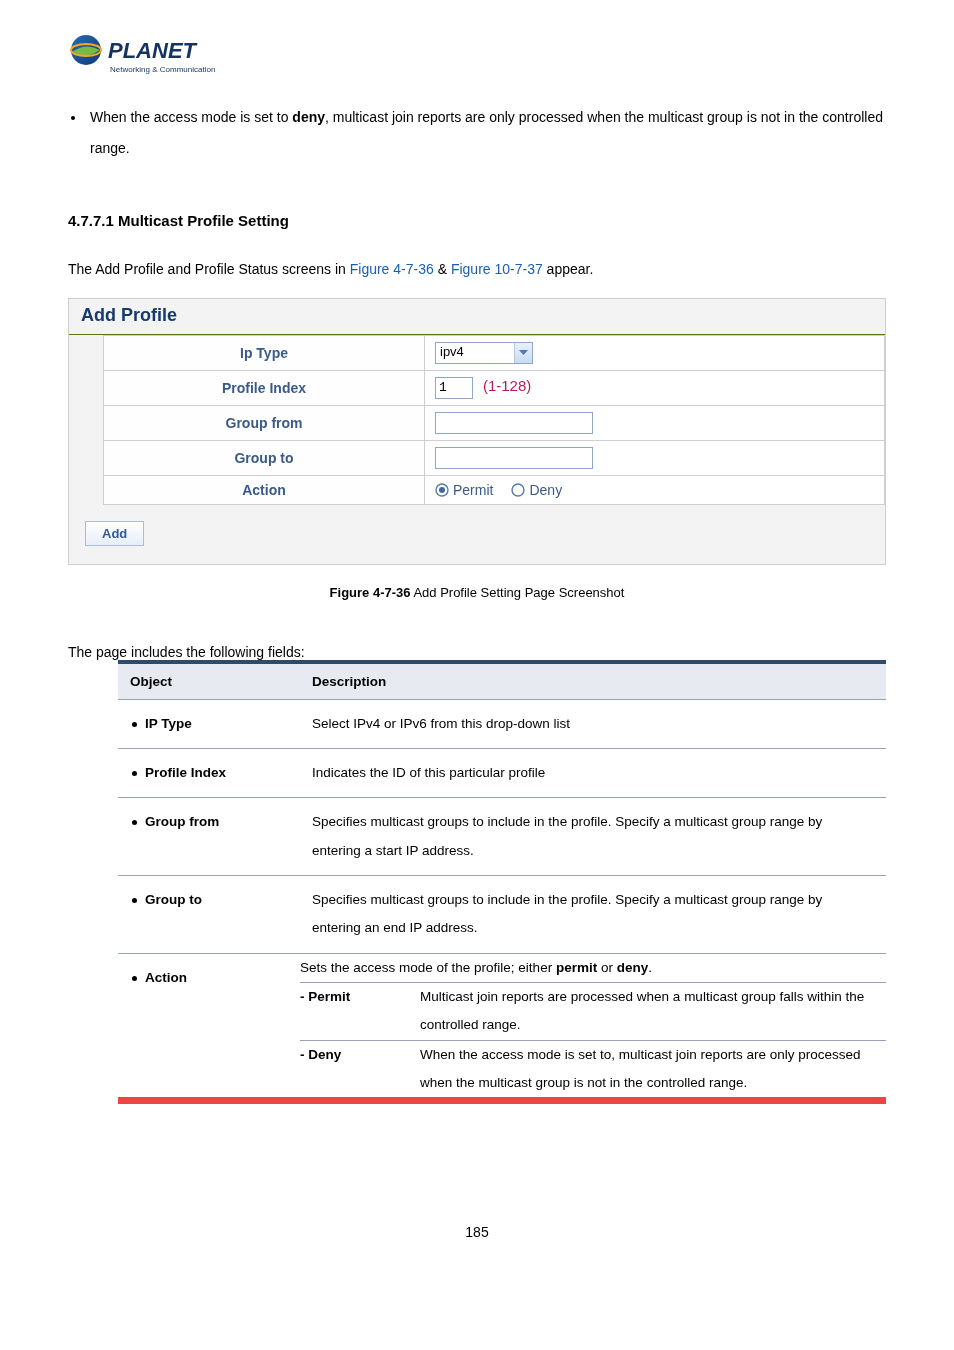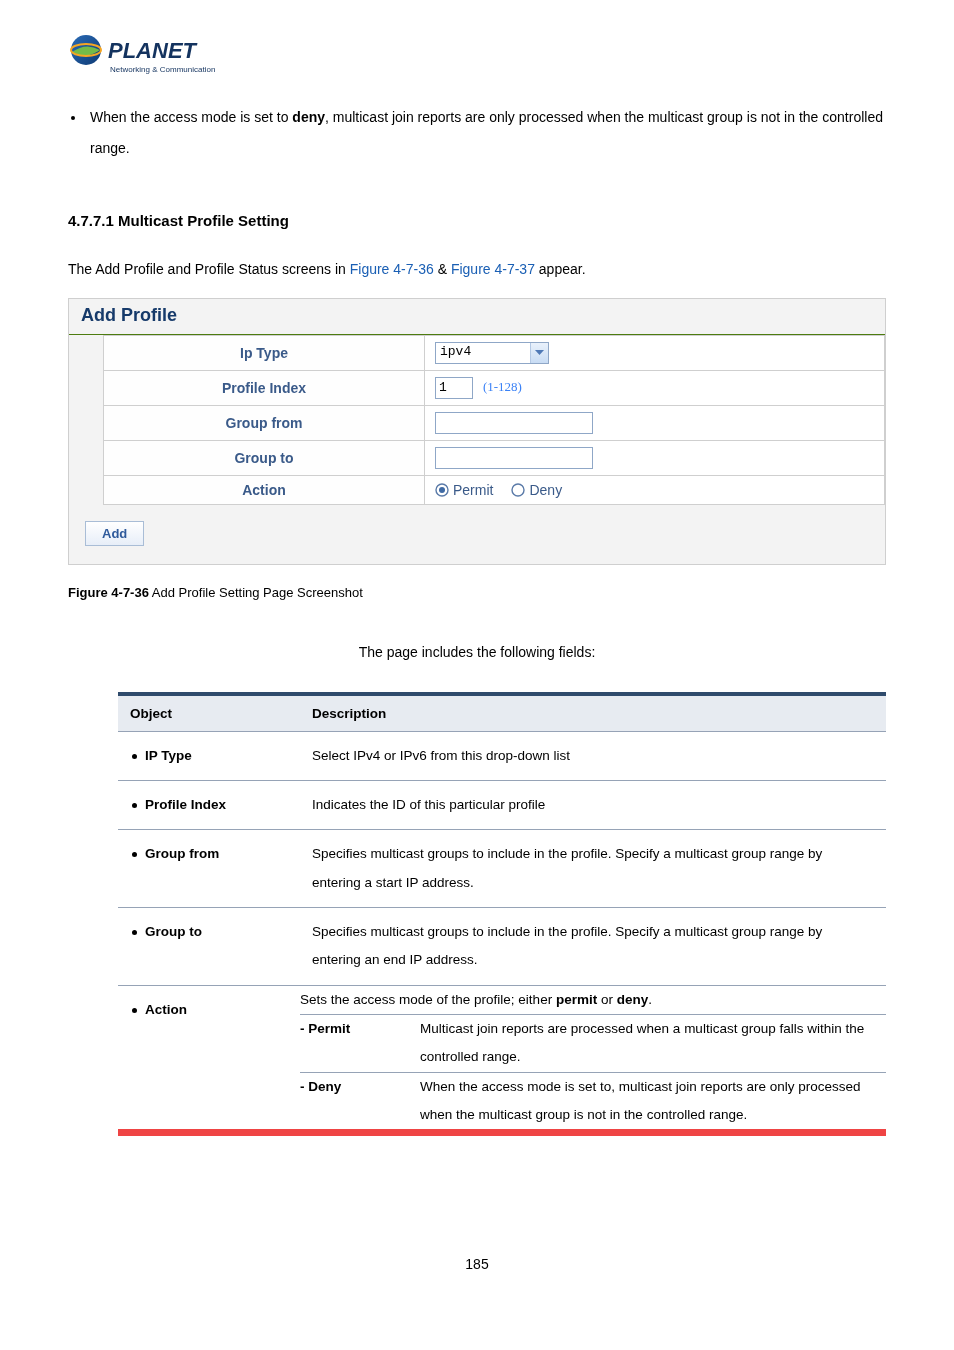--- a/index.html
+++ b/index.html
@@ -79,45 +79,45 @@
     font-size: 14px;
   }
   .sel-wrap {
     display:inline-flex;
     align-items:stretch;
     border:1px solid #8fa7c7;
     height:20px;
     background:#fff;
   }
   .sel-wrap .sel-text {
-    font-family:Liberation Mono, monospace;
+    font-family:Liberation Sans, sans-serif;
     font-size:13px;
-    padding:1px 38px 1px 4px;
+    padding:1px 22px 1px 4px;
     min-width:52px;
   }
   .sel-wrap .sel-btn {
     width:17px;
     background:linear-gradient(#e9f1fb,#c8dcf4);
     border-left:1px solid #b3c8e4;
     display:flex;
     align-items:center;
     justify-content:center;
   }
   .txt {
     font-family: "Courier New", monospace;
     font-size: 13px;
     height: 18px;
     border: 1px solid #8fa7c7;
     background: #fff;
     padding: 1px 3px;
   }
   .range-note {
-    font-family: Liberation Serif, serif;
-    font-size: 13px;
-    color: #3b82f6;
+    font-family: Liberation Sans, sans-serif;
+    font-size: 15px;
+    color: #be185d;
     margin-left: 6px;
   }
   .radio-row {
     color: #3a5a89;
     font-family: "Trebuchet MS", Verdana, sans-serif;
     font-size: 14px;
     display:flex;
     align-items:center;
     gap:4px;
   }
@@ -128,27 +128,26 @@
     padding: 4px 16px;
     border: 1px solid #a9bdd6;
     border-radius: 0;
     background: linear-gradient(#ffffff, #e7eef8);
     color: #2f5a9b;
     font-weight: bold;
     font-size: 13px;
     font-family: "Trebuchet MS", Verdana, sans-serif;
   }
   .fig-caption {
-    text-align: left;
+    text-align: center;
     margin: 18px 0 44px 0;
     font-size: 13px;
   }
   .fields-intro {
-    margin-bottom: 32px;
-    text-align: center;
+    margin-bottom: 0;
   }
   
   .desc-table {
     width: calc(100% - 50px);
     margin-left: 50px;
     border-collapse: collapse;
     border-top: 4px solid #2f4b6c;
     border-bottom: 7px solid #ef4444;
     font-size: 13.5px;
   }
@@ -221,21 +220,21 @@
 
   <ul class="bullet-para">
     <li>
       <span>When the access mode is set to </span><b>deny</b><span>, multicast join reports are only processed when the multicast group is not in the controlled range.</span>
     </li>
   </ul>
 
   <h3 class="section-heading">4.7.7.1 Multicast Profile Setting</h3>
 
   <p class="intro-line">
-    <span>The Add Profile and Profile Status screens in </span><span class="link">Figure 4-7-36</span><span> &amp; </span><span class="link">Figure 4-7-37</span><span> appear.</span>
+    <span>The Add Profile and Profile Status screens in </span><span class="link">Figure 4-7-36</span><span> &amp; </span><span class="link">Figure 10-7-37</span><span> appear.</span>
   </p>
 
   <div class="shot-outer">
     <div class="shot-title">Add Profile</div>
     <table class="form-table">
       <tbody>
           <tr>
         <td class="label-cell">Ip Type</td>
         <td>
           <span class="sel-wrap">

